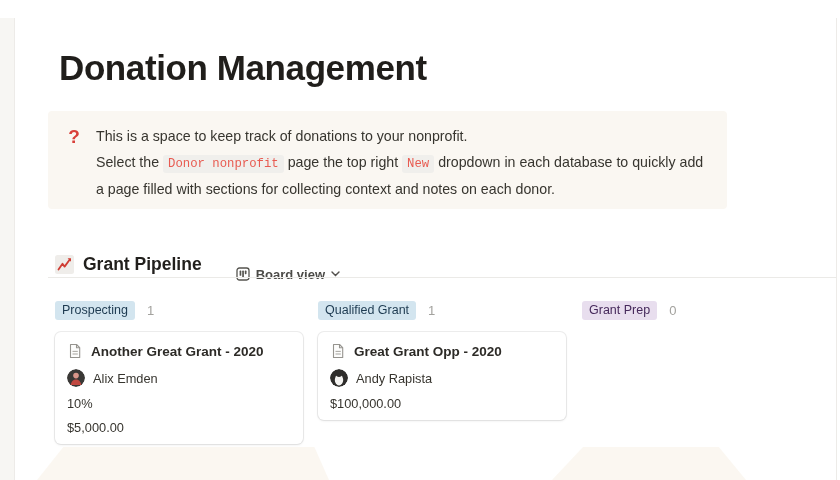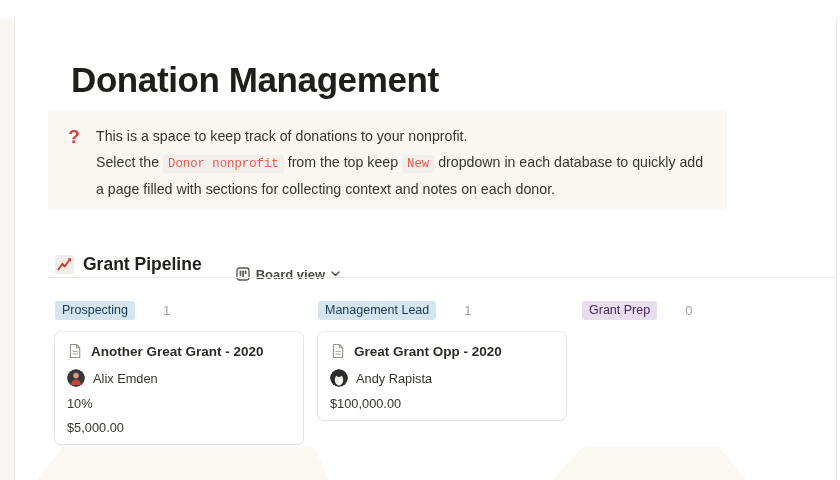--- a/index.html
+++ b/index.html
@@ -8,21 +8,21 @@
     font-family:"Liberation Sans","DejaVu Sans",sans-serif;color:#37352f;
   }
   
   .left-band{position:absolute;left:0;top:18px;width:14px;height:462px;background:#f7f6f3;border-right:1px solid #edebe8;}
   .right-line{position:absolute;left:836px;top:18px;width:1px;height:462px;background:#edebe8;}
   .blob{position:absolute;top:447px;height:33px;background:#f8f0e6;opacity:.55;}
   .blob1{left:37px;width:292px;clip-path:polygon(9% 0,95% 0,100% 100%,0 100%);}
   .blob2{left:552px;width:194px;clip-path:polygon(16% 0,86% 0,100% 100%,0 100%);}
 
   .page-title{
-    position:absolute;left:55px;top:44px;margin:16px;
+    position:absolute;left:55px;top:44px;margin:4px;
     font-size:35px;font-weight:700;letter-spacing:-0.4px;color:#201e1b;
   }
 
   .callout{
     position:absolute;left:48px;top:111px;width:679px;height:98px;box-sizing:border-box;
     background:#faf7f2;border-radius:4px;padding:13px 16px 12px 15px;
     display:flex;gap:11px;align-items:flex-start;
   }
   .callout-icon{
     flex:0 0 22px;text-align:center;font-weight:800;font-size:19px;line-height:25px;
@@ -44,21 +44,21 @@
     padding:2px 4px;cursor:pointer;font-family:inherit;margin-top:20px;
   }
   .view-btn .label{font-size:13px;font-weight:700;color:#4b4a47;}
 
   .divider{position:absolute;left:48px;top:277px;width:789px;height:1px;background:#ebeae7;}
 
   .column{position:absolute;top:300px;width:250px;}
   .col-1{left:55px;}
   .col-2{left:318px;}
   .col-3{left:582px;}
-  .col-header{display:flex;align-items:center;gap:28px;height:20px;}
+  .col-header{display:flex;align-items:center;gap:12px;height:20px;}
   .tag{
     font-size:12.5px;line-height:19px;padding:0 7px;border-radius:3px;
     white-space:nowrap;cursor:pointer;
   }
   .tag-blue{background:#d3e5ef;color:#1d3a50;}
   .tag-purple{background:#e8deee;color:#46295b;}
   .col-count{font-size:13px;color:#a3a29e;}
 
   .card{
     margin-top:12px;width:248px;box-sizing:border-box;background:#ffffff;border-radius:6px;
@@ -80,21 +80,21 @@
   <div class="right-line"></div>
   <div class="blob blob1"></div>
   <div class="blob blob2"></div>
 
   <h1 class="page-title">Donation Management</h1>
 
   <div class="callout">
     <span class="callout-icon">?</span>
     <div class="callout-text">
       <p class="para">This is a space to keep track of donations to your nonprofit.</p>
-      <p class="para"><span>Select the </span><code class="inline-code">Donor nonprofit</code><span> from the top keep </span><code class="inline-code">New</code><span> dropdown in each database to quickly add a page filled with sections for collecting context and notes on each donor.</span></p>
+      <p class="para"><span>Select the </span><code class="inline-code">Donor nonprofit</code><span> page the top right </span><code class="inline-code">New</code><span> dropdown in each database to quickly add a page filled with sections for collecting context and notes on each donor.</span></p>
     </div>
   </div>
 
   <div class="section-header">
     <span class="section-icon">
       <svg width="19" height="19" viewBox="0 0 19 19">
         <rect width="19" height="19" rx="2.5" fill="#efedea"></rect>
         <path d="M3.5 14.5 L7.5 8.8 L9.6 11.6 L14.6 4.8" fill="none" stroke="#cf3d34" stroke-width="1.8" stroke-linecap="round" stroke-linejoin="round"></path>
         <polygon points="12.6,3.3 16,3.3 16,6.7" fill="#cf3d34"></polygon>
       </svg>
@@ -147,21 +147,21 @@
         </span>
         <span class="person-name">Alix Emden</span>
       </div>
       <div class="card-prop">10%</div>
       <div class="card-prop">$5,000.00</div>
     </div>
   </div>
 
   <div class="column col-2">
     <div class="col-header">
-      <span class="tag tag-blue">Management Lead</span>
+      <span class="tag tag-blue">Qualified Grant</span>
       <span class="col-count">1</span>
     </div>
     <div class="card">
       <div class="card-title-row">
         <span style="display:inline-flex;">
           <svg width="16" height="16" viewBox="0 0 16 16">
             <path d="M3.5 1.5 h6 l3.2 3.2 v9.8 h-9.2 z" fill="#fdfdfc" stroke="#96948f" stroke-width="1.1" stroke-linejoin="round"></path>
             <path d="M9.5 1.5 v3.2 h3.2" fill="none" stroke="#96948f" stroke-width="1.1"></path>
             <line x1="5.5" y1="8.4" x2="10.8" y2="8.4" stroke="#aeaca7" stroke-width="1.1"></line>
             <line x1="5.5" y1="11" x2="10.8" y2="11" stroke="#aeaca7" stroke-width="1.1"></line>

